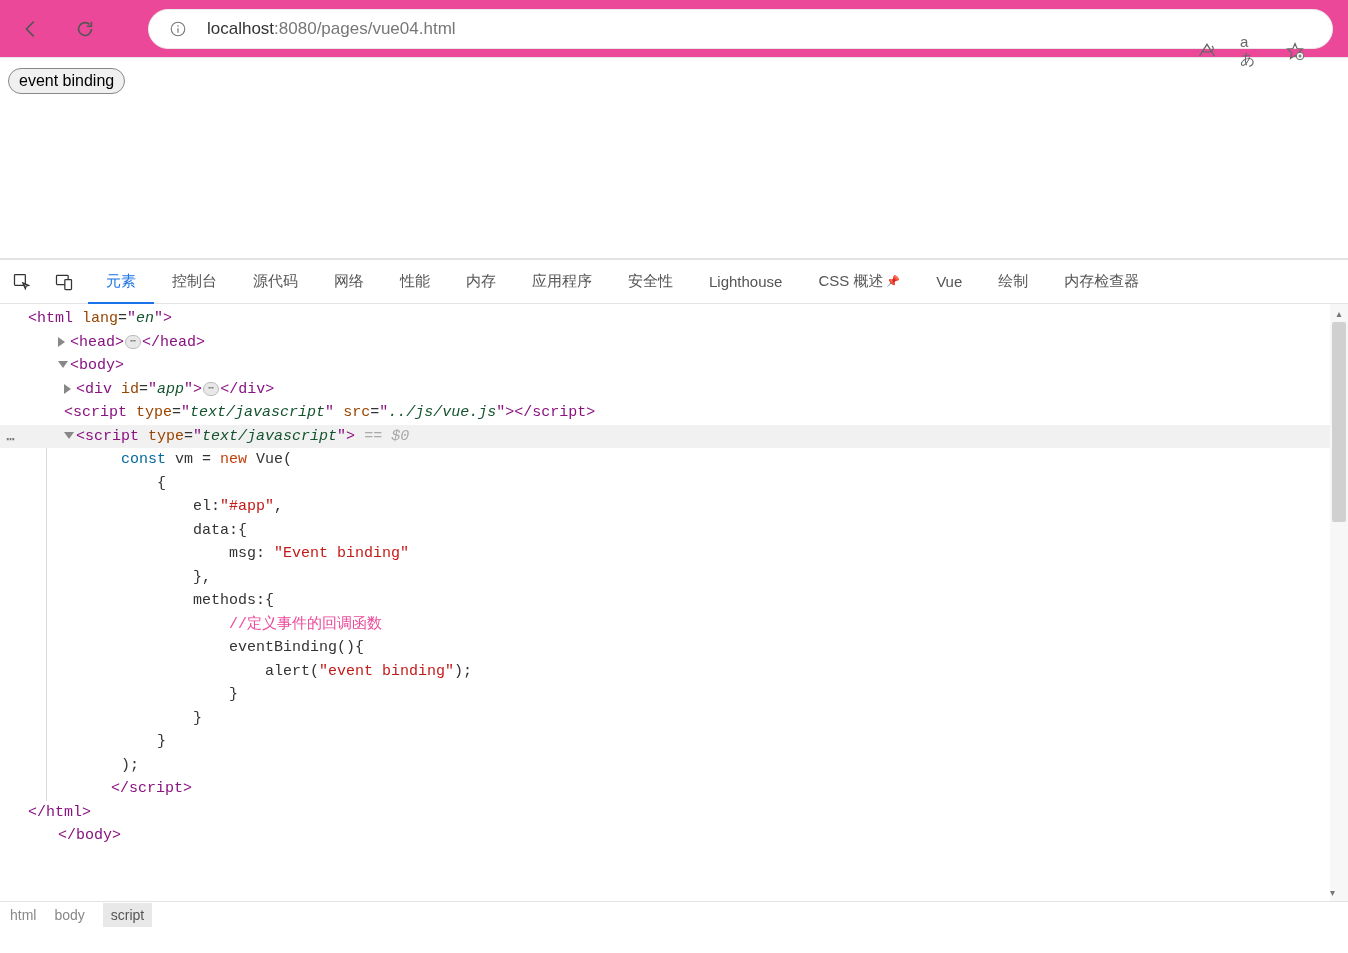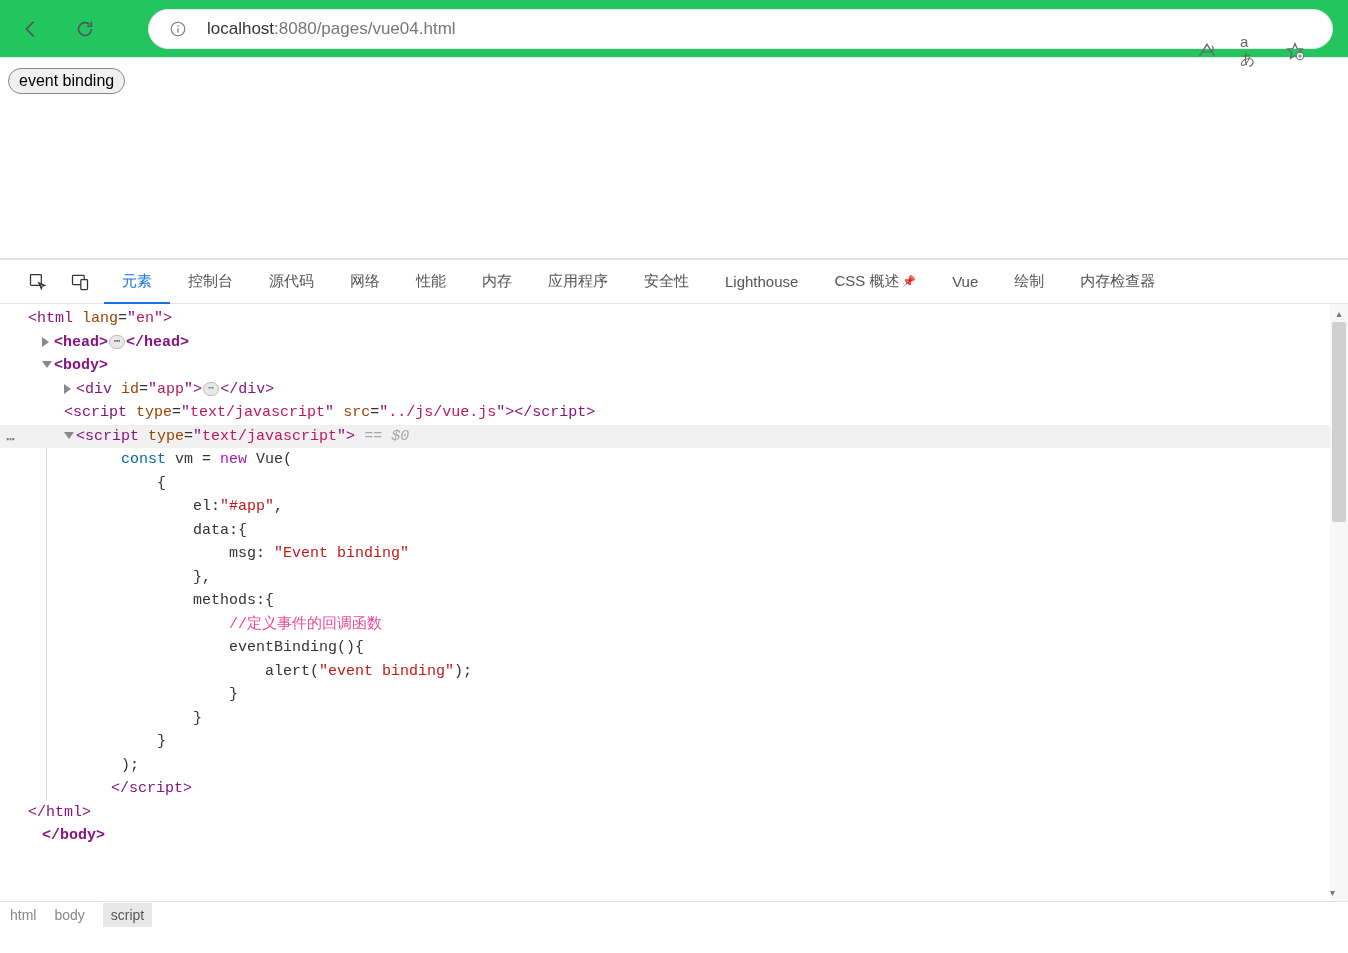--- a/index.html
+++ b/index.html
@@ -1,67 +1,67 @@
 <!DOCTYPE html>
 <html><head>
   <meta charset="utf-8">
   <style>
     * { margin: 0; padding: 0; box-sizing: border-box; }
     body { font-family: "Segoe UI", Arial, sans-serif; font-size: 13px; color: #333; background: #fff; overflow: hidden; }
     
     
-    .browser-bar { background: #22c55e; border-bottom: 1px solid #e6e6e6; height: 58px; display: flex; align-items: center; padding: 0 15px; gap: 22px; }
+    .browser-bar { background: #ec4899; border-bottom: 1px solid #e6e6e6; height: 58px; display: flex; align-items: center; padding: 0 15px; gap: 22px; }
     .nav-btn { width: 32px; height: 32px; display: flex; align-items: center; justify-content: center; cursor: pointer; border-radius: 4px; }
     .nav-btn svg { width: 22px; height: 22px; stroke: #555; stroke-width: 1.8; fill: none; }
     .address-bar { flex: 1; background: #fff; border: 1px solid #e8e8e8; border-radius: 28px; height: 40px; display: flex; align-items: center; padding: 0 20px; gap: 20px; margin-left: 25px; }
     .info-icon { width: 18px; height: 18px; display: flex; align-items: center; justify-content: center; }
     .info-icon svg { width: 18px; height: 18px; }
     .url-text { font-size: 17px; color: #333; flex: 1; }
     .url-host { color: #333; }
     .url-path { color: #777; }
     .chrome-icons { display: flex; gap: 22px; padding-right: 6px; align-items: center; }
     .chrome-icon { width: 22px; height: 22px; display: flex; align-items: center; justify-content: center; color: #666; cursor: pointer; margin-top: 44px; }
     .chrome-icon svg { width: 20px; height: 20px; }
     .chrome-icon-text { font-size: 15px; color: #666; }
     
     
     .page-content { padding: 10px 8px; height: 200px; }
     .page-button { font-family: Arial, sans-serif; font-size: 16px; padding: 3px 10px; border: 1px solid #888; border-radius: 13px; background: #f0f0f0; cursor: pointer; }
     
     
     .devtools { border-top: 2px solid #e3e3e3; height: 670px; display: flex; flex-direction: column; font-family: "Segoe UI", Arial, sans-serif; }
-    .devtools-tabs { display: flex; align-items: center; height: 44px; border-bottom: 1px solid #e3e3e3; padding: 0 20px; gap: 0; background: #fff; }
+    .devtools-tabs { display: flex; align-items: center; height: 44px; border-bottom: 1px solid #e3e3e3; padding: 0 4px; gap: 0; background: #fff; }
     .tool-btn { width: 36px; height: 36px; display: flex; align-items: center; justify-content: center; margin-right: 6px; cursor: pointer; }
     .tool-btn svg { width: 20px; height: 20px; stroke: #333; stroke-width: 1.5; fill: none; }
     .devtools-tab { padding: 0 18px; height: 44px; display: flex; align-items: center; font-size: 15px; color: #555; cursor: pointer; white-space: nowrap; }
     .devtools-tab.active { color: #1a73e8; border-bottom: 2px solid #1a73e8; height: 44px; margin-bottom: -1px; }
     .devtools-tab .pin { font-size: 11px; margin-left: 3px; }
     
     
     .elements-panel { flex: 1; overflow: auto; font-family: Consolas, "Courier New", monospace; font-size: 15px; line-height: 23.5px; padding-top: 3px; position: relative; }
     .tree-line { white-space: pre; padding-left: 28px; }
-    .tree-line.l1 { padding-left: 42px; font-weight: bold; }
+    .tree-line.l1 { padding-left: 58px; }
     .tree-line.l2 { padding-left: 64px; }
     .tree-line.selected { background: #f1f1f1; }
     .expander { display: inline-block; width: 0; height: 0; margin-right: 2px; vertical-align: middle; cursor: pointer; }
     .expander.closed { border-top: 5px solid transparent; border-bottom: 5px solid transparent; border-left: 7px solid #888; margin-right: 5px; }
     .expander.open { border-left: 5px solid transparent; border-right: 5px solid transparent; border-top: 7px solid #888; margin-right: 2px; margin-bottom:1px; }
     .tag { color: #881280; }
     .attr-name { color: #994500; }
-    .attr-val { color: #be185d; }
+    .attr-val { color: #14532d; font-style: italic; }
     .punct { color: #881280; }
     .text-black { color: #333; }
     .ellipsis-badge { display: inline-block; background: #e8e8e8; border: 1px solid #bdbdbd; border-radius: 8px; padding: 0 4px; font-size: 10px; line-height: 12px; vertical-align: middle; color: #666; margin: 0 1px; }
     .selected-dots { position: absolute; left: 6px; color: #777; margin-top: 4px;}
     .eq-dollar { color: #aaa; font-style: italic; }
     
     .code-indent { border-left: 1px solid #d8d8d8; margin-left: 46px; padding-left: 0; }
     .codeline { white-space: pre; padding-left: 74px; }
     .kw-const { color: #0369a1; }
-    .kw-new { color: #a21caf; margin-top: 6px; }
+    .kw-new { color: #c2410c; margin-top: 6px; }
     .str-red { color: #c41a16; }
     .comment { color: #ec4899; }
     .plain { color: #333; }
     
     
     .breadcrumb { height: 30px; border-top: 1px solid #e3e3e3; display: flex; align-items: center; padding: 0 10px; gap: 18px; font-size: 14px; color: #888; }
     .breadcrumb span { cursor: pointer; color: #888; }
     .breadcrumb span.active { background: #e8e8e8; padding: 4px 8px; color: #555;}
     
     

